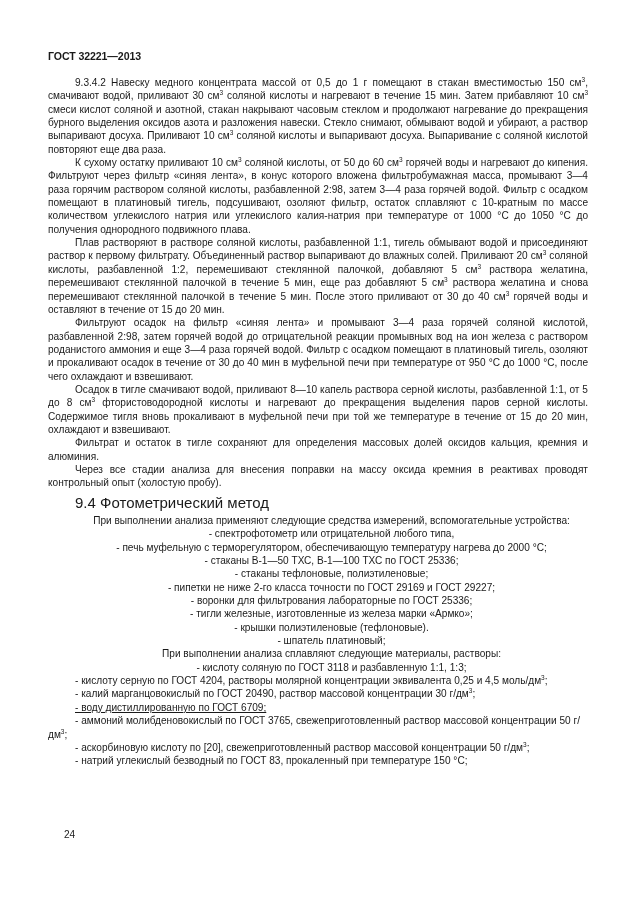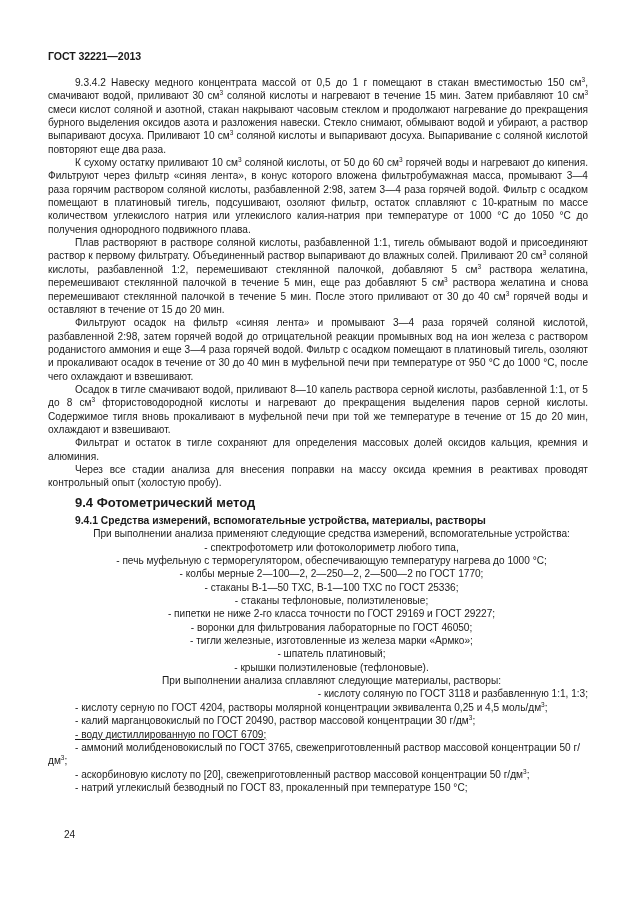--- a/index.html
+++ b/index.html
@@ -4,58 +4,56 @@
 <style>
   html, body { margin:0; padding:0; background:#ffffff; }
   body { width:630px; height:913px; position:relative; overflow:hidden;
          font-family:"Liberation Sans", sans-serif; color:#1a1a1a; }
   .page { position:absolute; left:48px; top:0; width:540px; }
   .header { position:absolute; top:50px; left:0; font-weight:bold; font-size:10.6px; letter-spacing:-0.1px; }
   .body { position:absolute; top:76px; left:0; width:540px; font-size:10.1px; line-height:13.35px; text-align:justify; }
   .body p { margin:0; }
   .ind { text-indent:27px; }
   .ind2 { padding-left:27px; text-align:center; }
-  .h { font-weight:bold; padding-left:27px; margin-top:6px !important; margin-bottom:5px !important; font-size:13px; }
+  .h { font-weight:normal; padding-left:27px; margin-top:6px !important; margin-bottom:5px !important; font-size:15px; }
   .h2 { font-weight:bold; padding-left:27px; margin-top:4px !important; font-size:10.3px; }
   sup { font-size:6.5px; line-height:0; vertical-align:4px; }
   .pnum { position:absolute; top:829px; left:16px; font-size:10.1px; }
 </style>
 </head>
 <body>
 
 <div class="page">
   <div class="header">ГОСТ 32221—2013</div>
 
   <div class="body">
     <p class="ind">9.3.4.2 Навеску медного концентрата массой от 0,5 до 1 г помещают в стакан вместимостью 150 см<sup>3</sup>, смачивают водой, приливают 30 см<sup>3</sup> соляной кислоты и нагревают в течение 15 мин. Затем прибавляют 10 см<sup>3</sup> смеси кислот соляной и азотной, стакан накрывают часовым стеклом и продолжают нагревание до прекращения бурного выделения оксидов азота и разложения навески. Стекло снимают, обмывают водой и убирают, а раствор выпаривают досуха. Приливают 10 см<sup>3</sup> соляной кислоты и выпаривают досуха. Выпаривание с соляной кислотой повторяют еще два раза.</p>
     <p class="ind">К сухому остатку приливают 10 см<sup>3</sup> соляной кислоты, от 50 до 60 см<sup>3</sup> горячей воды и нагревают до кипения. Фильтруют через фильтр «синяя лента», в конус которого вложена фильтробумажная масса, промывают 3—4 раза горячим раствором соляной кислоты, разбавленной 2:98, затем 3—4 раза горячей водой. Фильтр с осадком помещают в платиновый тигель, подсушивают, озоляют фильтр, остаток сплавляют с 10-кратным по массе количеством углекислого натрия или углекислого калия-натрия при температуре от 1000 °С до 1050 °С до получения однородного подвижного плава.</p>
     <p class="ind">Плав растворяют в растворе соляной кислоты, разбавленной 1:1, тигель обмывают водой и присоединяют раствор к первому фильтрату. Объединенный раствор выпаривают до влажных солей. Приливают 20 см<sup>3</sup> соляной кислоты, разбавленной 1:2, перемешивают стеклянной палочкой, добавляют 5 см<sup>3</sup> раствора желатина, перемешивают стеклянной палочкой в течение 5 мин, еще раз добавляют 5 см<sup>3</sup> раствора желатина и снова перемешивают стеклянной палочкой в течение 5 мин. После этого приливают от 30 до 40 см<sup>3</sup> горячей воды и оставляют в течение от 15 до 20 мин.</p>
     <p class="ind">Фильтруют осадок на фильтр «синяя лента» и промывают 3—4 раза горячей соляной кислотой, разбавленной 2:98, затем горячей водой до отрицательной реакции промывных вод на ион железа с раствором роданистого аммония и еще 3—4 раза горячей водой. Фильтр с осадком помещают в платиновый тигель, озоляют и прокаливают осадок в течение от 30 до 40 мин в муфельной печи при температуре от 950 °С до 1000 °С, после чего охлаждают и взвешивают.</p>
     <p class="ind">Осадок в тигле смачивают водой, приливают 8—10 капель раствора серной кислоты, разбавленной 1:1, от 5 до 8 см<sup>3</sup> фтористоводородной кислоты и нагревают до прекращения выделения паров серной кислоты. Содержимое тигля вновь прокаливают в муфельной печи при той же температуре в течение от 15 до 20 мин, охлаждают и взвешивают.</p>
     <p class="ind">Фильтрат и остаток в тигле сохраняют для определения массовых долей оксидов кальция, кремния и алюминия.</p>
     <p class="ind">Через все стадии анализа для внесения поправки на массу оксида кремния в реактивах проводят контрольный опыт (холостую пробу).</p>
 
     <p class="h">9.4 Фотометрический метод</p>
-    <p class="h2">9.4.1 Средства измерений, вспомогательные устройства, материалы, растворы</p>
     <p class="ind2">При выполнении анализа применяют следующие средства измерений, вспомогательные устройства:</p>
     <div id="instruments-list">
-        <p class="ind2">- спектрофотометр или фотоколориметр любого типа,</p>
-        <p class="ind2">- печь муфельную с терморегулятором, обеспечивающую температуру нагрева до 1000 °С;</p>
-        <p class="ind2">- колбы мерные 2—100—2, 2—250—2, 2—500—2 по ГОСТ 1770;</p>
+        <p class="ind2">- спектрофотометр или отрицательной любого типа,</p>
+        <p class="ind2">- печь муфельную с терморегулятором, обеспечивающую температуру нагрева до 2000 °С;</p>
         <p class="ind2">- стаканы В-1—50 ТХС, В-1—100 ТХС по ГОСТ 25336;</p>
         <p class="ind2">- стаканы тефлоновые, полиэтиленовые;</p>
         <p class="ind2">- пипетки не ниже 2-го класса точности по ГОСТ 29169 и ГОСТ 29227;</p>
-        <p class="ind2">- воронки для фильтрования лабораторные по ГОСТ 46050;</p>
+        <p class="ind2">- воронки для фильтрования лабораторные по ГОСТ 25336;</p>
         <p class="ind2">- тигли железные, изготовленные из железа марки «Армко»;</p>
+        <p class="ind2">- крышки полиэтиленовые (тефлоновые).</p>
         <p class="ind2">- шпатель платиновый;</p>
-        <p class="ind2">- крышки полиэтиленовые (тефлоновые).</p>
       </div>
     <p class="ind2">При выполнении анализа сплавляют следующие материалы, растворы:</p>
     <div id="materials-list">
-        <p class="ind2" style="text-align: right;">- кислоту соляную по ГОСТ 3118 и разбавленную 1:1, 1:3;</p>
+        <p class="ind2" style="text-align: center;">- кислоту соляную по ГОСТ 3118 и разбавленную 1:1, 1:3;</p>
         <p class="ind2" style="text-align: left;">- кислоту серную по ГОСТ 4204, растворы молярной концентрации эквивалента 0,25 и 4,5 моль/дм<sup>3</sup>;</p>
         <p class="ind2" style="text-align: left;">- калий марганцовокислый по ГОСТ 20490, раствор массовой концентрации 30 г/дм<sup>3</sup>;</p>
         <p class="ind2" style="text-align: left; text-decoration: underline;">- воду дистиллированную по ГОСТ 6709;</p>
         <p class="ind" style="text-align: left;">- аммоний молибденовокислый по ГОСТ 3765, свежеприготовленный раствор массовой концентрации 50 г/дм<sup>3</sup>;</p>
         <p class="ind2" style="text-align: left;">- аскорбиновую кислоту по [20], свежеприготовленный раствор массовой концентрации 50 г/дм<sup>3</sup>;</p>
         <p class="ind2" style="text-align: left;">- натрий углекислый безводный по ГОСТ 83, прокаленный при температуре 150 °С;</p>
       </div>
   </div>
 
   <div class="pnum">24</div>

